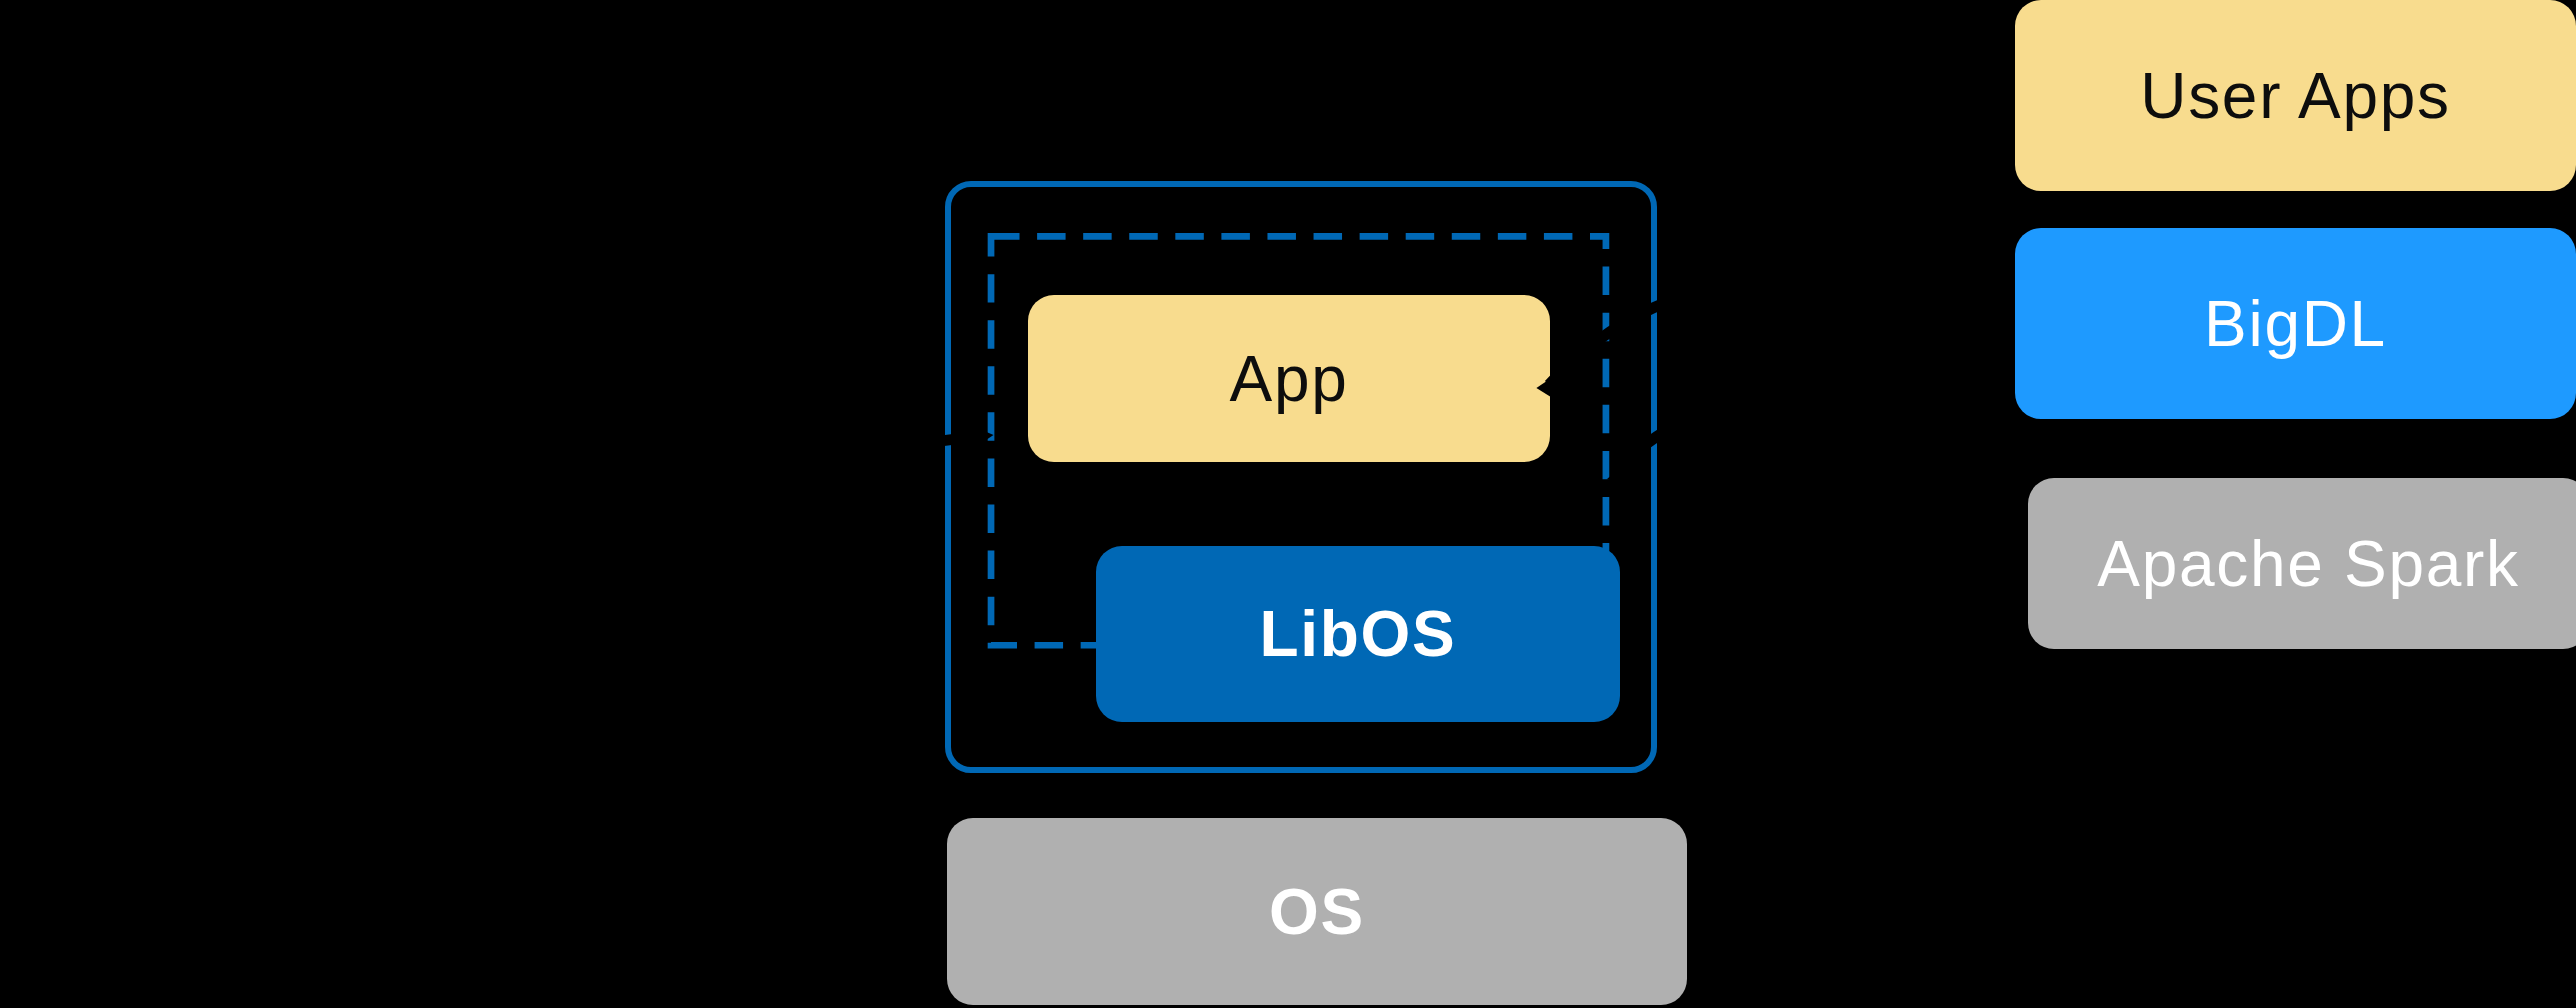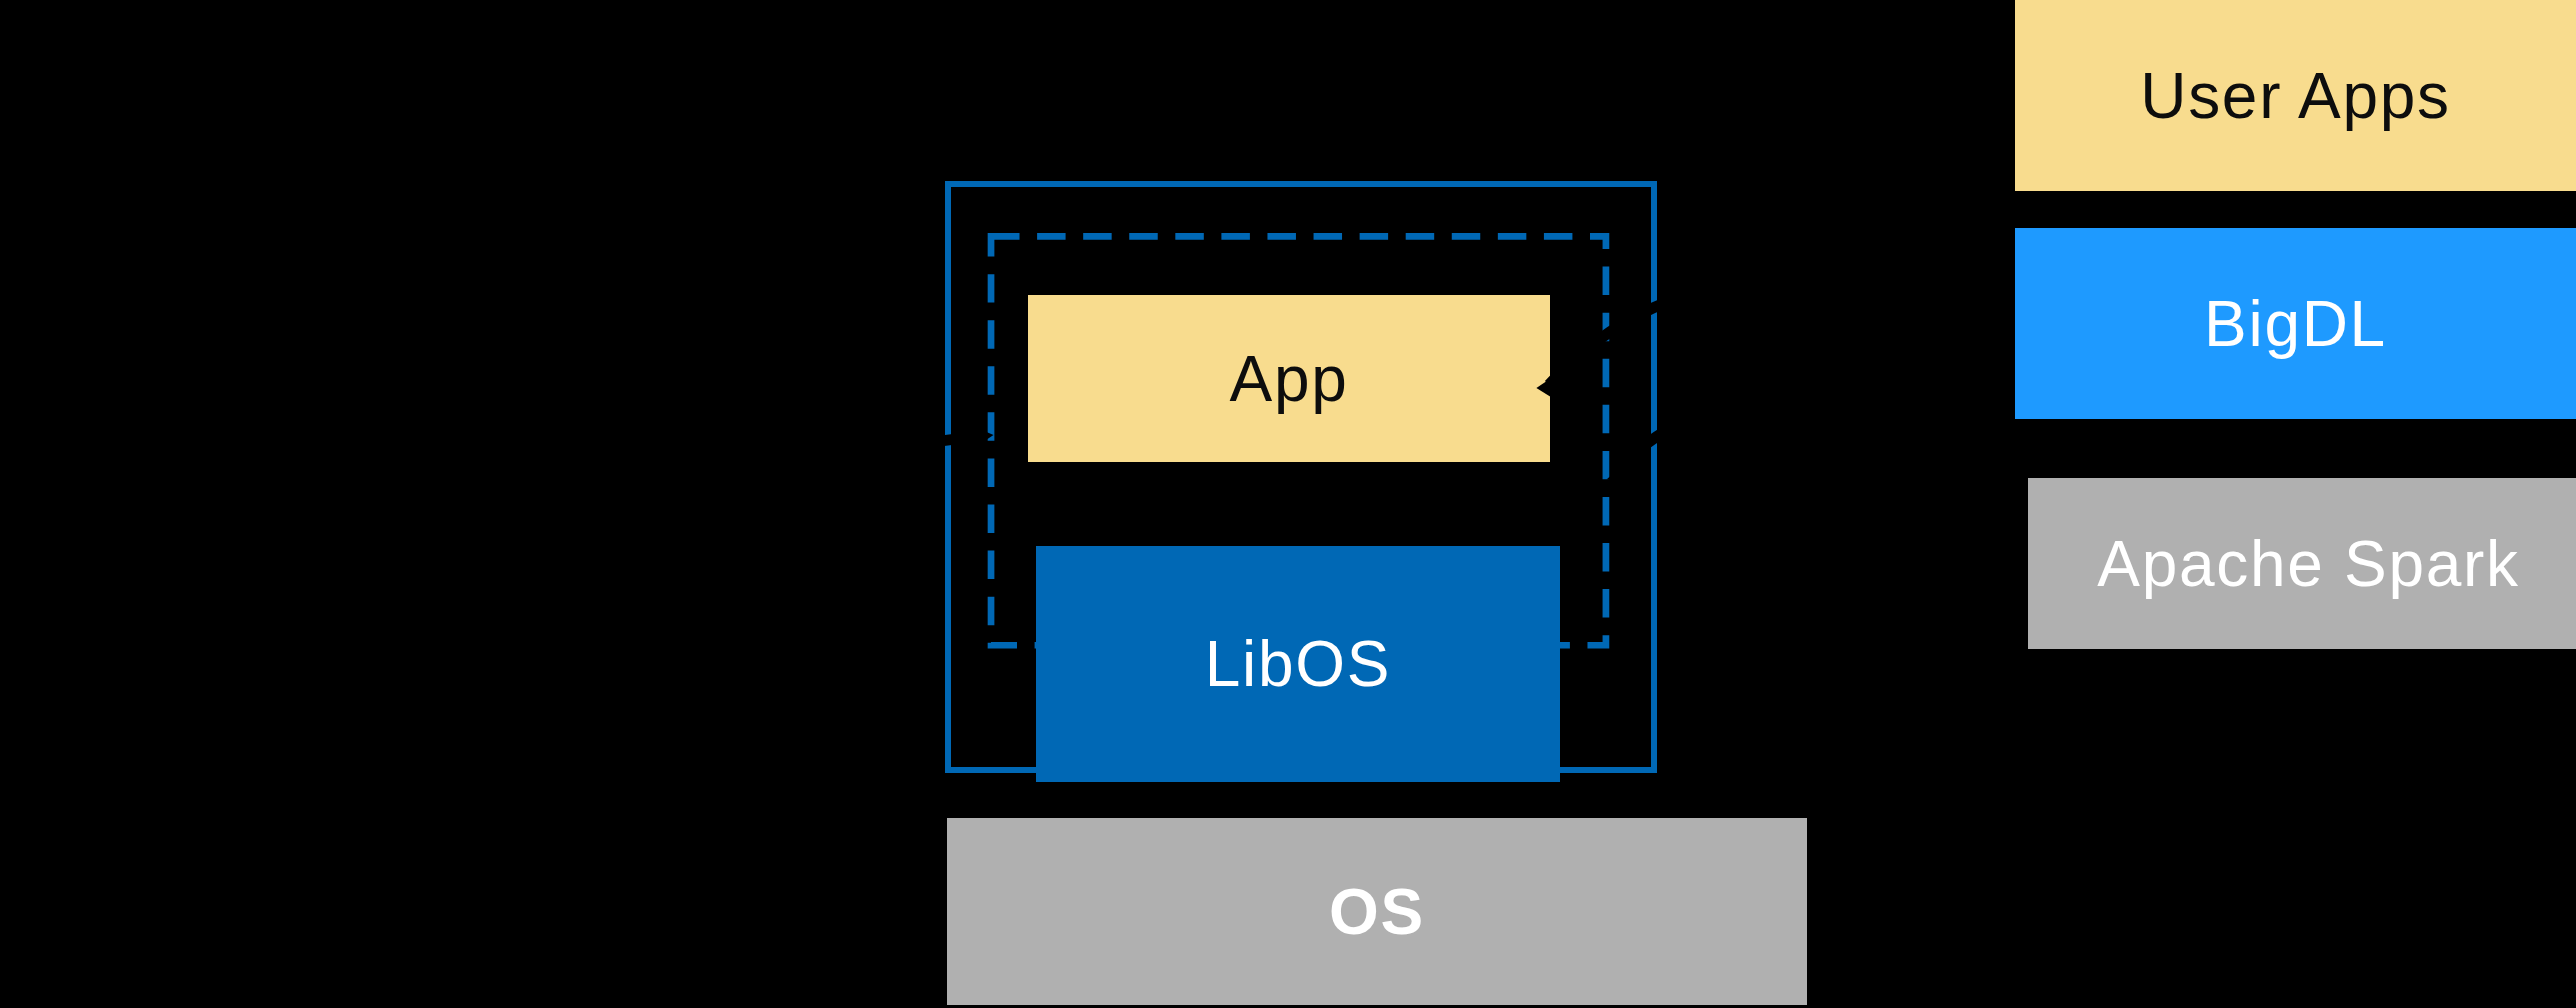--- a/index.html
+++ b/index.html
@@ -24,20 +24,21 @@
   }
   .box {
     position: absolute;
     display: flex;
     align-items: center;
     justify-content: center;
     font-size: 64px;
     letter-spacing: 1.7px;
     line-height: 1;
     white-space: nowrap;
+    border-radius: 26px;
   }
   .label { display: inline-block; }
 
   
   .sgx-box {
     left: 0px; top: 419px;
     width: 524px; height: 191px;
     background: var(--intel-blue, #0068B5);
     color: var(--text-light, #fff);
   }
@@ -50,28 +51,29 @@
     background: transparent;
   }
 
   .app-box {
     left: 1028px; top: 295px;
     width: 522px; height: 167px;
     background: var(--light-yellow, #F8DC8E);
     color: var(--text-dark, #0d0d0d);
   }
   .libos-box {
-    left: 1036px; top: 546px;
-    width: 524px; height: 236px;
+    left: 1096px; top: 546px;
+    width: 524px; height: 176px;
     background: var(--intel-blue, #0068B5);
     color: var(--text-light, #fff);
+    font-weight: bold;
   }
   .os-box {
     left: 947px; top: 818px;
-    width: 860px; height: 187px;
+    width: 740px; height: 187px;
     background: var(--gray, #B0B0B0);
     color: var(--text-light, #fff);
     font-weight: bold;
   }
 
   
   .user-apps-box {
     left: 2015px; top: 0px;
     width: 561px; height: 191px;
     background: var(--light-yellow, #F8DC8E);

